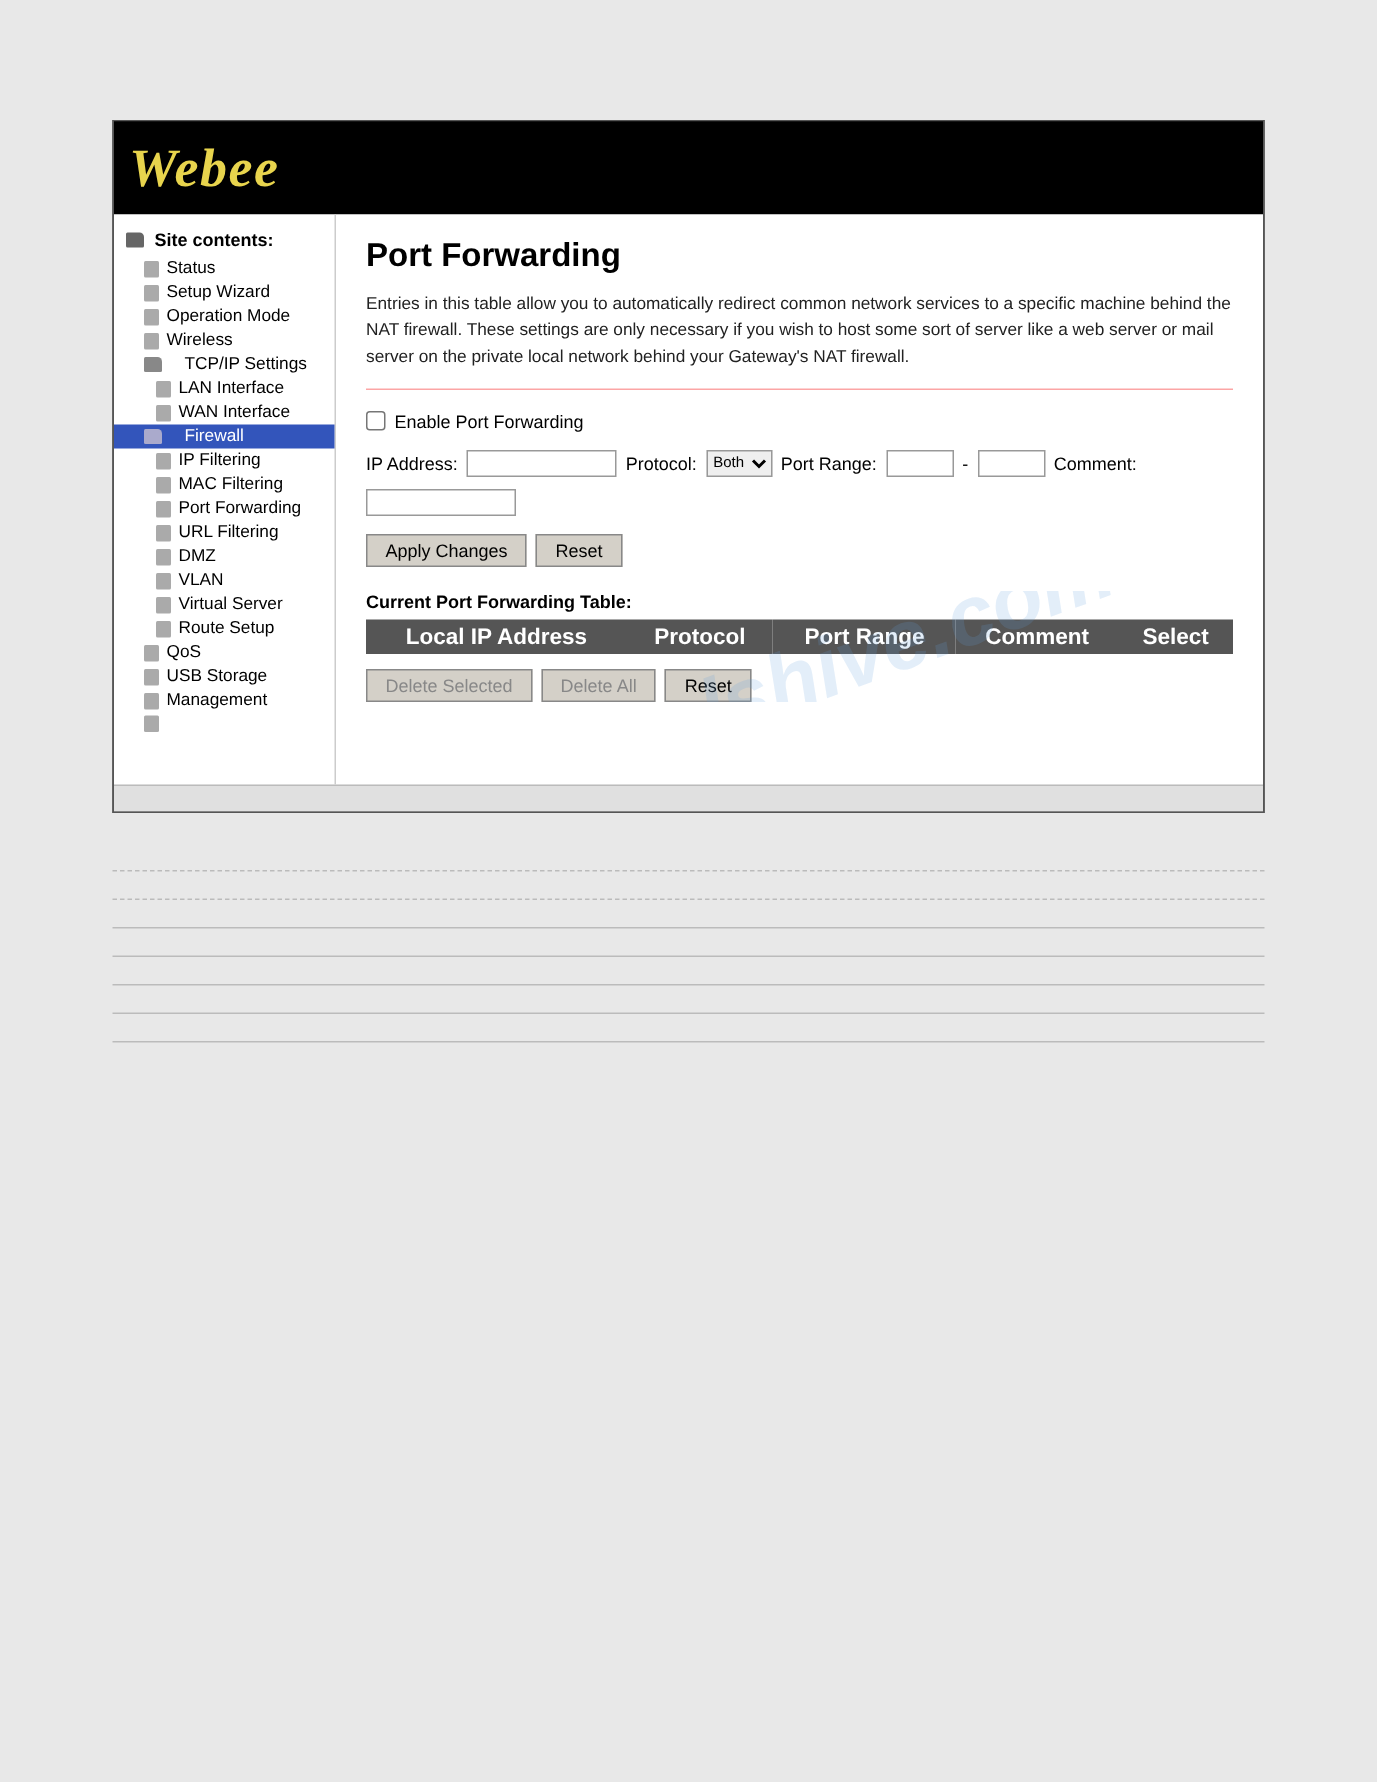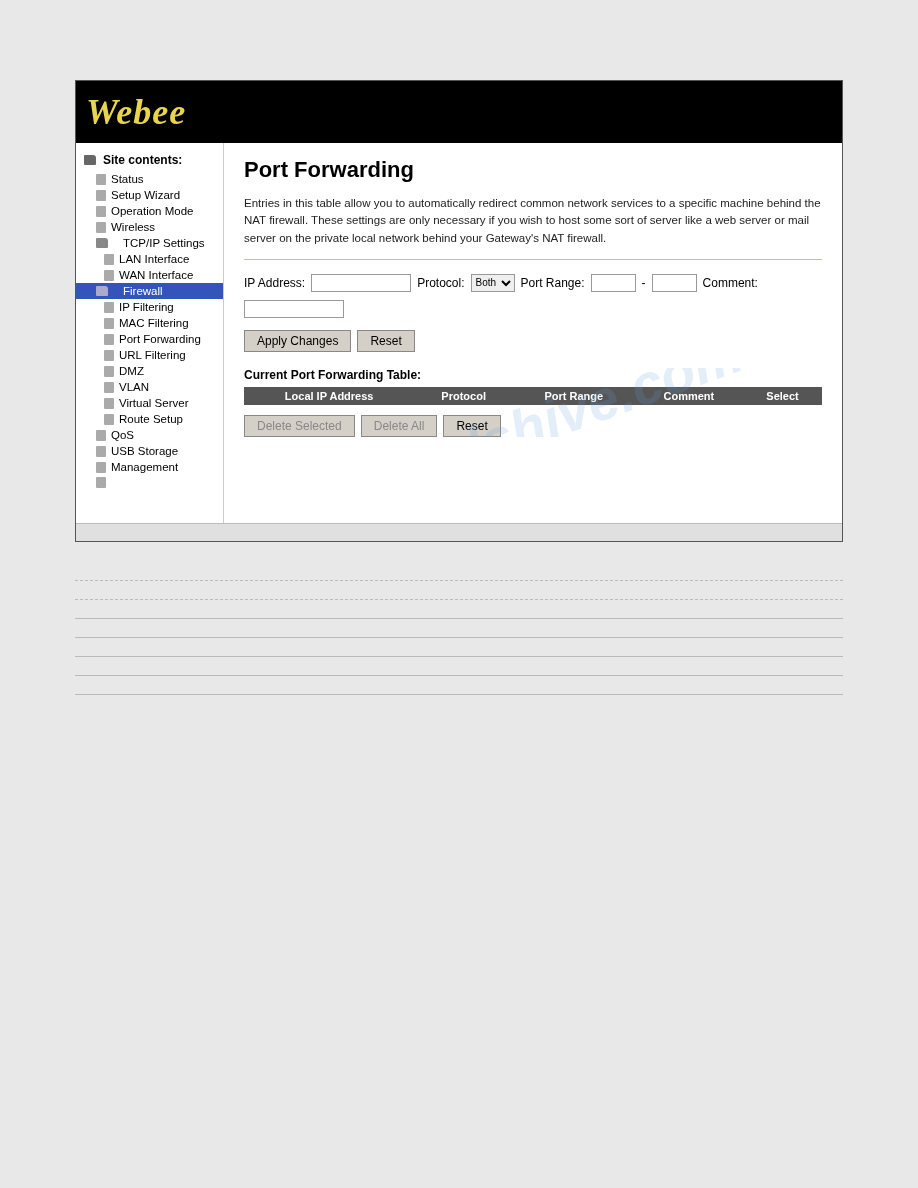--- a/index.html
+++ b/index.html
@@ -192,21 +192,21 @@
       margin-bottom: 10px;
       font-size: 11.5px;
     }
 
     .fw-table th {
       background: #555;
       color: #fff;
       text-align: center;
       padding: 3px 8px;
       font-weight: bold;
-      font-size: 11px;
+      font-size: 15px;
     }
 
     .delete-row {
       display: flex;
       gap: 6px;
       align-items: center;
     }
 
     .footer-area {
       background: #e0e0e0;
@@ -352,20 +352,24 @@
           <span style="display:inline-block;width:10px;height:11px;background:#aaa;border-radius:1px;margin-right:2px;flex-shrink:0;"></span>
           <span></span>
         </div>
       </div>
 
       <div class="main-content">
         <div class="page-title">Port Forwarding</div>
 
         <div class="description-text">Entries in this table allow you to automatically redirect common network services to a specific machine behind the NAT firewall. These settings are only necessary if you wish to host some sort of server like a web server or mail server on the private local network behind your Gateway's NAT firewall.</div>
 
+        <div class="enable-row">
+          <input type="checkbox" id="enablePF" style="">
+          <label for="enablePF">Enable Port Forwarding</label>
+        </div>
 
         <div class="form-row">
           <span class="form-label">IP Address:</span>
           <input type="text" class="form-input ip-input" value="" style="">
 
           <span class="form-label">Protocol:</span>
           <select class="protocol-select">
             <option>Both</option>
             <option>TCP</option>
             <option>UDP</option>

